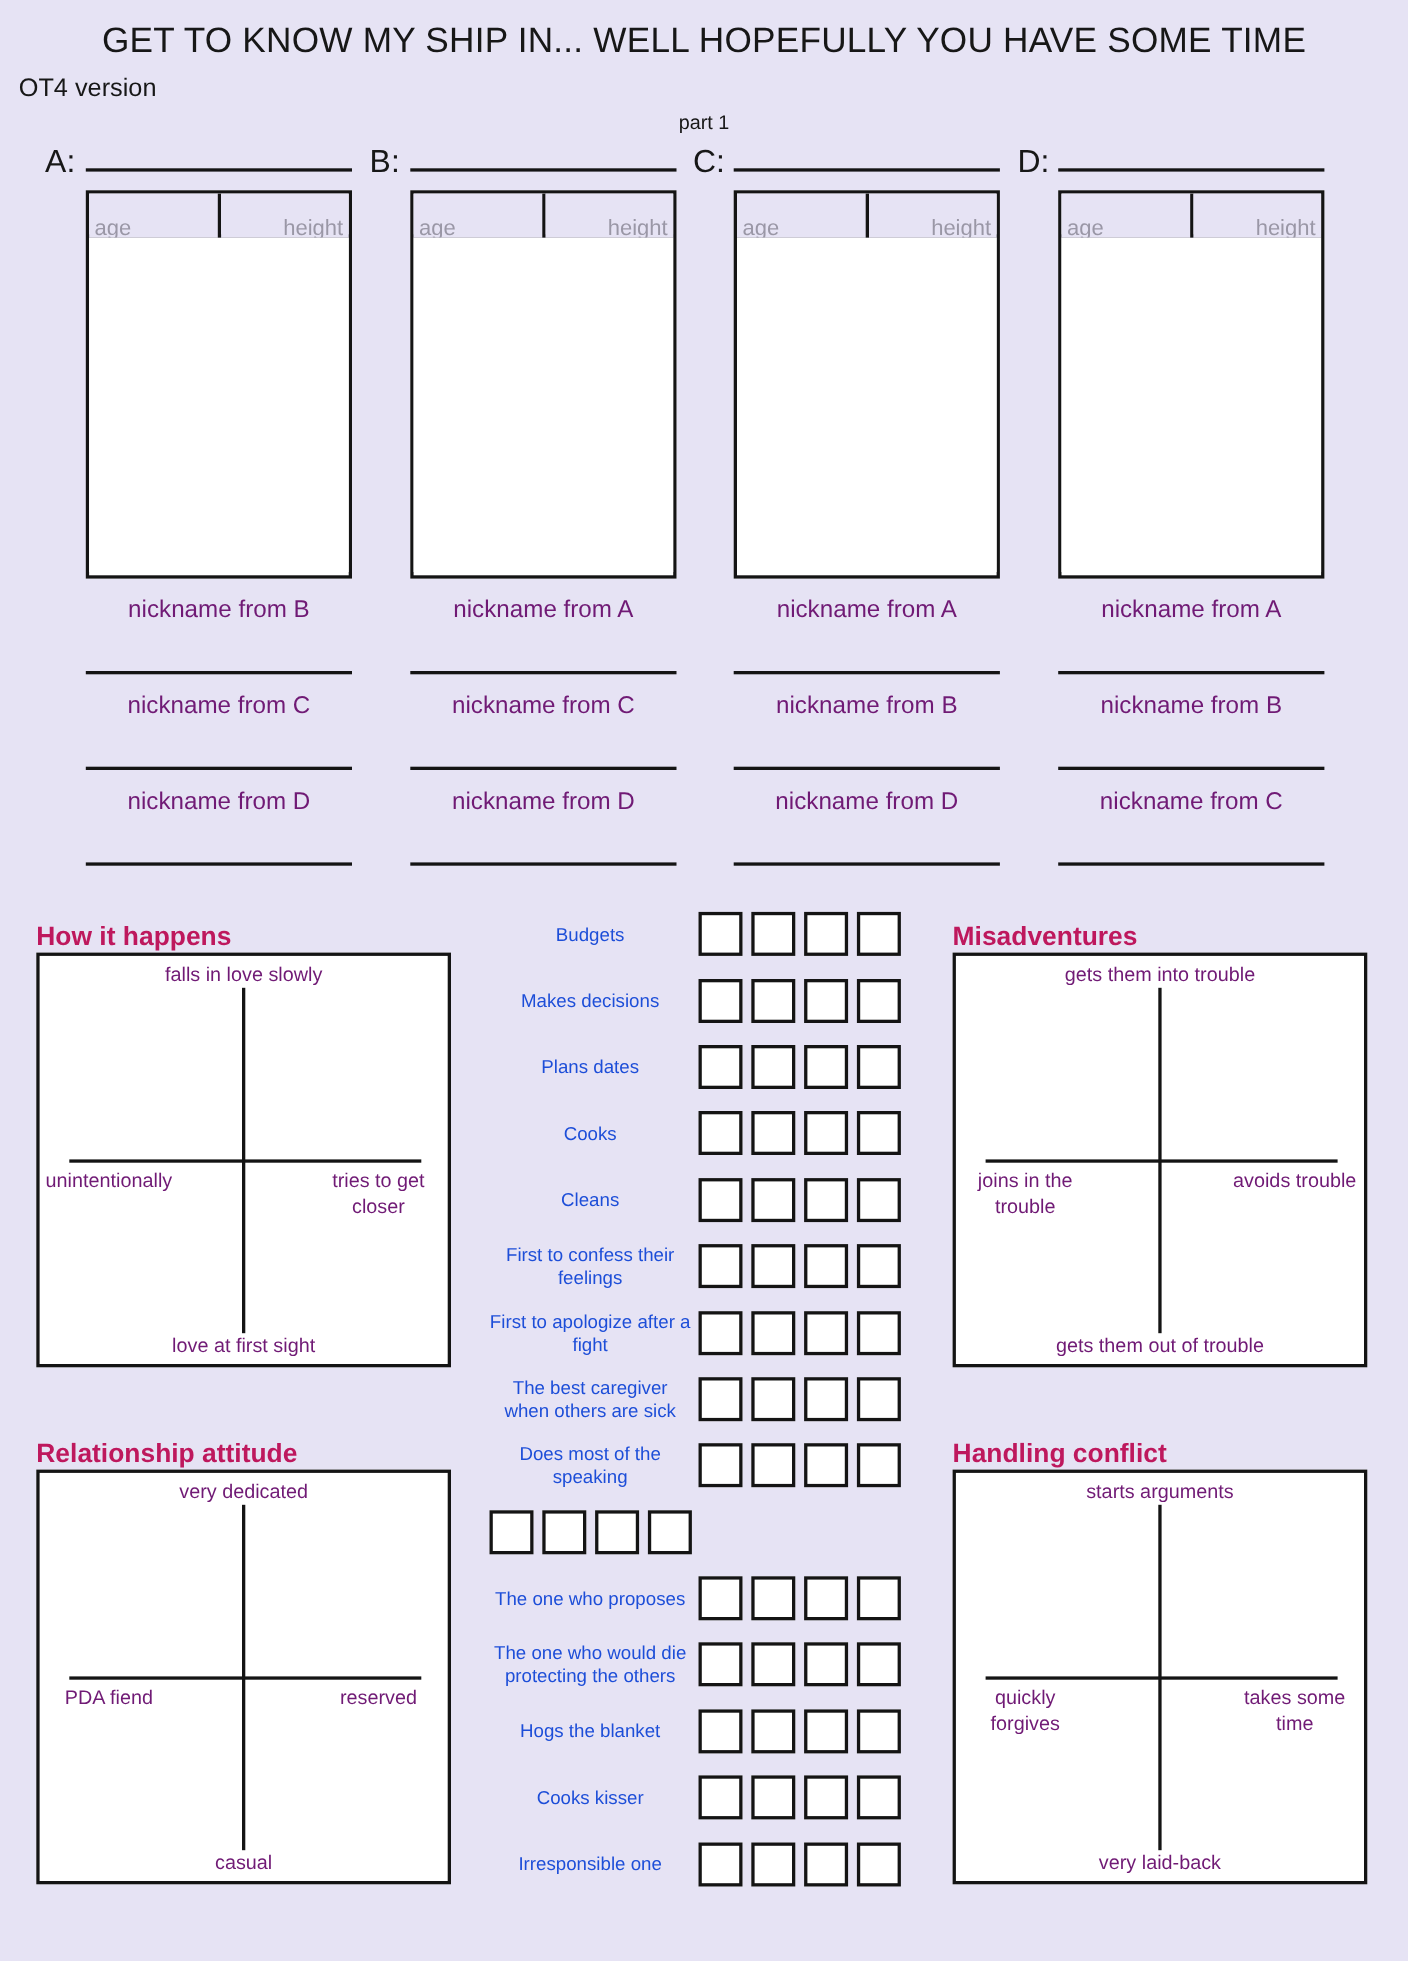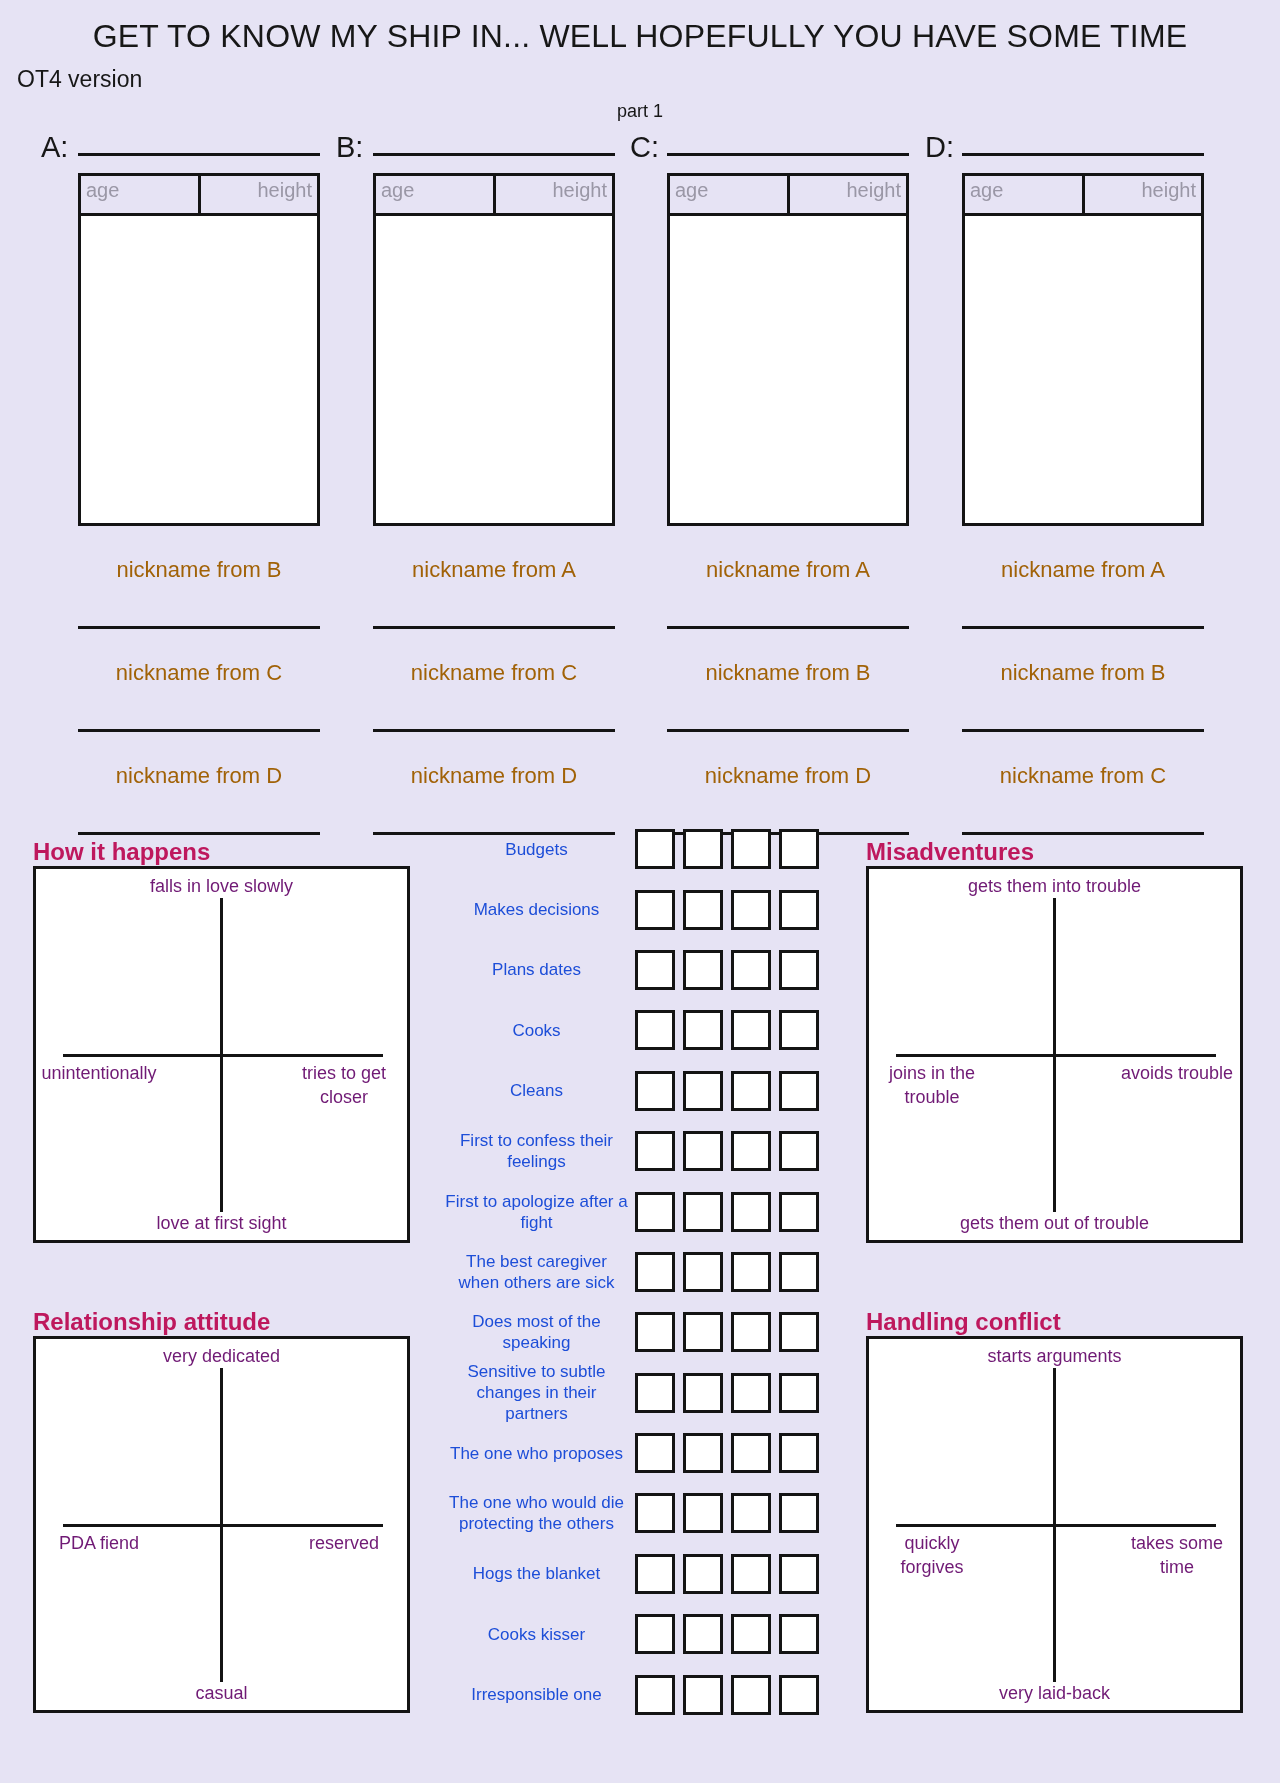--- a/index.html
+++ b/index.html
@@ -19,26 +19,26 @@
 
   
   .char-col { position:absolute; top:126px; width:242px; }
   .col-a{left:78px;} .col-b{left:373px;} .col-c{left:667px;} .col-d{left:962px;}
   .char-head { position:relative; height:47px; }
   .char-label{ position:absolute; left:-37px; bottom:9px; font-size:29px; }
   .char-rule { position:absolute; left:0; right:0; top:27px; height:3px; background:#141414; }
   .char-box  { position:relative; height:353px; border:3px solid #141414; background:#fff; }
   .ah-row    { display:flex; height:40px; border-bottom:3px solid #141414; }
   .ah-cell   { flex:1; background:#e6e3f4; font-size:20px; color:#9a97a6;
-               padding:2px 5px; line-height:24px; overflow:hidden; }
+               padding:20px 5px; line-height:24px; overflow:hidden; }
   .ah-age    { border-right:3px solid #141414; }
   .ah-height { text-align:right; }
   .portrait  { height:304px; background:#fff; }
-  .nick-label{ margin-top:30px; text-align:center; font-size:22px;
-               line-height:28px; color:#a16207; }
+  .nick-label{ margin-top:14px; text-align:center; font-size:22px;
+               line-height:28px; color:#701a75; }
   .nick-line { margin-top:42px; height:3px; background:#141414; }
 
   
   .checklist { position:absolute; left:445px; top:819px; width:382px; }
   .check-row { height:60.4px; display:flex; align-items:center; }
   .check-label{ width:190px; margin-right:7px; text-align:center;
                 font-size:17px; line-height:21px; color:#1d4ed8; }
   .cbox { width:40px; height:40px; border:3px solid #141414; background:#fff;
           margin-right:8px; flex:0 0 auto; }
 
@@ -232,21 +232,20 @@
         <span class="cbox"></span>
     </div>
     <div class="check-row">
       <div class="check-label">Does most of the speaking</div>
       <span class="cbox"></span>
         <span class="cbox"></span>
         <span class="cbox"></span>
         <span class="cbox"></span>
     </div>
     <div class="check-row">
-      <div class="check-label">Sensitive to subtle changes in their partners</div>
       <span class="cbox"></span>
         <span class="cbox"></span>
         <span class="cbox"></span>
         <span class="cbox"></span>
     </div>
     <div class="check-row">
       <div class="check-label">The one who proposes</div>
       <span class="cbox"></span>
         <span class="cbox"></span>
         <span class="cbox"></span>

